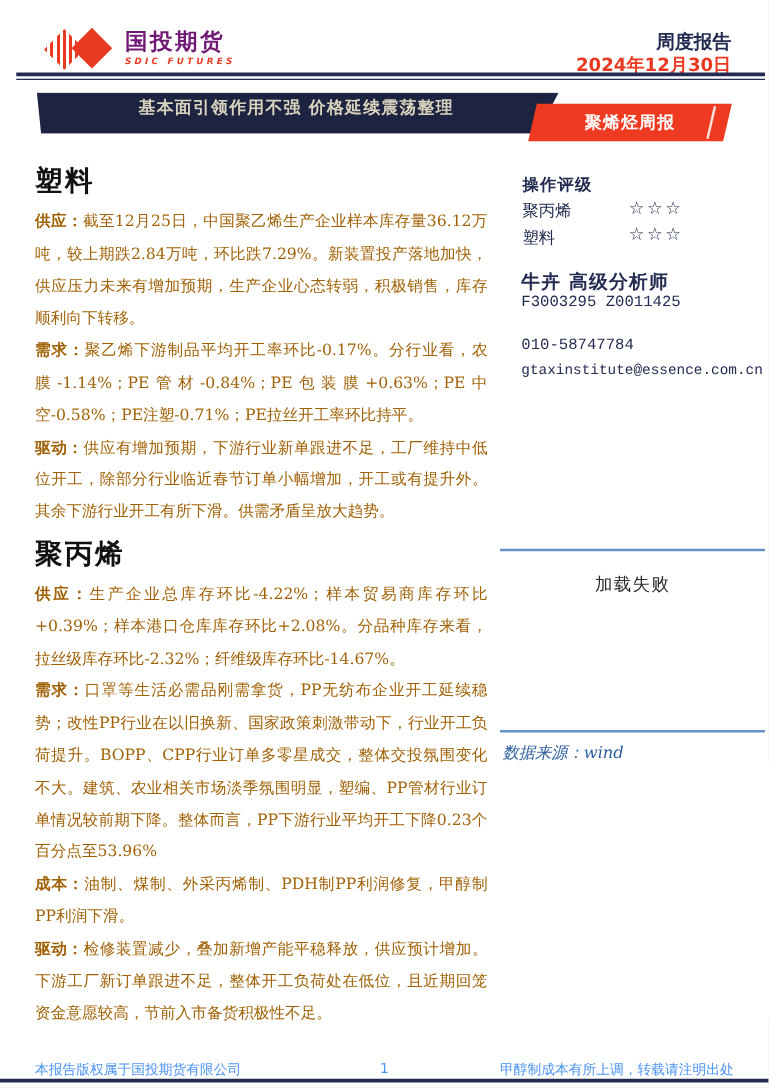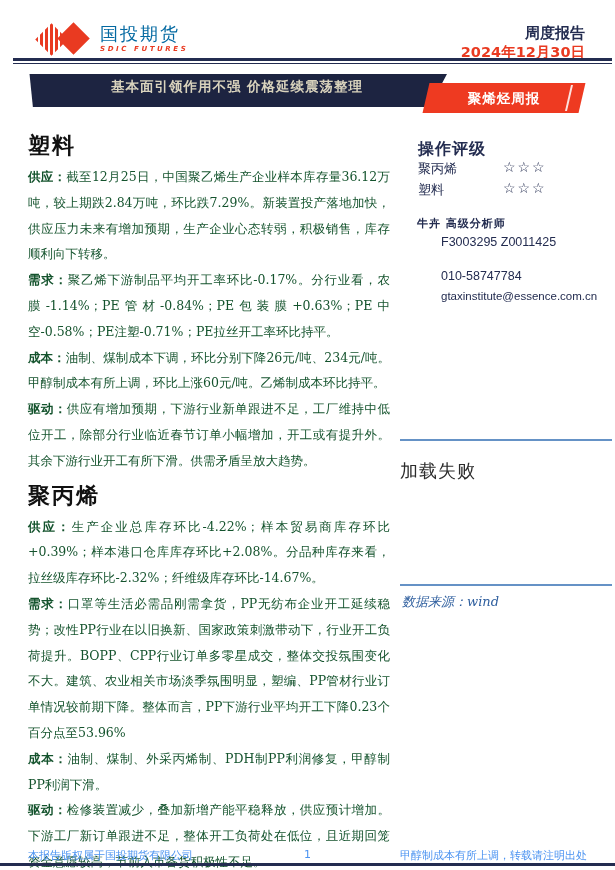--- a/index.html
+++ b/index.html
@@ -13,21 +13,21 @@
   
   .logo { position:absolute; left:38px; top:23px; display:flex; align-items:flex-start; }
   .logo-mark { position:relative; width:56px; height:32px; }
   .diamond { position:absolute; width:23px; height:23px; transform:rotate(45deg); }
   .diamond.striped {
     left:2px; top:5px;
     background:repeating-linear-gradient(45deg,#e93a21 0 2.4px,#ffffff 2.4px 5px);
   }
   .diamond.solid { left:24px; top:4px; background:#e93a21; }
   .logo-text { margin-left:6px; }
-  .brand-cn { font-family:"DejaVu Sans","Liberation Sans",sans-serif; font-weight:normal; font-size:18px; letter-spacing:2px; color:#0369a1; line-height:22px; }
+  .brand-cn { font-family:"DejaVu Sans","Liberation Sans",sans-serif; font-weight:bold; font-size:18px; letter-spacing:2px; color:#701a75; line-height:22px; }
   .brand-en { font-family:"DejaVu Sans","Liberation Sans",sans-serif; font-weight:bold; font-size:7px; letter-spacing:2.6px; color:#e93a21; line-height:9px;font-style:italic; }
   .report-type { position:absolute; right:30px; top:24px; font-family:"DejaVu Sans","Liberation Sans",sans-serif; font-weight:bold; font-size:15px; color:#232c50; }
   .report-date { position:absolute; right:30px; top:43px; font-family:"DejaVu Sans","Liberation Sans",sans-serif; font-weight:bold; font-size:14.5px; color:#e93a21; }
   .top-rule { position:absolute; left:13px; top:58px; width:599px; height:6px;
     border-top:3px solid #232c50; border-bottom:1px solid #232c50; }
   
   .banner {
     position:absolute; left:27px; top:74px; width:420px; height:33px;
     background:#1d2441; clip-path:polygon(0.6% 0%, 100% 0%, 95.8% 100%, 1.4% 100%);
     text-align:center; line-height:25px;
@@ -42,37 +42,37 @@
     background:rgba(255,255,255,0.85);
   }
   .badge-label {
     display:block; transform:skewX(13deg); text-align:center; line-height:30px;
     color:#ffffff; font-weight:bold; font-size:13.5px; letter-spacing:1px;
   }
   
   .left-col { position:absolute; left:28px; top:130px; width:362px; }
   .section-title { font-size:22px; font-weight:bold; color:#111111; line-height:30px; margin-bottom:4px; letter-spacing:2px; }
   .section-title.second { margin-top:6px; }
-  .para { font-size:12.5px; line-height:25.8px; text-align:justify; color:#14532d; }
+  .para { font-size:12.5px; line-height:25.8px; text-align:justify; color:#a16207; }
   .para b { font-weight:bold; }
   
   .right-col { position:absolute; left:400px; top:0; width:212px; height:870px; color:#232c50; }
-  .rating-title { position:absolute; left:18px; top:139px; font-weight:bold; font-size:16px; letter-spacing:1px; }
+  .rating-title { position:absolute; left:18px; top:139px; font-weight:bold; font-size:13px; letter-spacing:1px; }
   .rating-row { position:absolute; left:18px; width:190px; font-size:13px; }
   .rating-row .stars { position:absolute; left:85px; top:-1px; font-size:14px; letter-spacing:2px; font-family:"DejaVu Sans","Liberation Sans",sans-serif; }
   .rating-row.r0 { top:160px; }
   .rating-row.r1 { top:181px; }
-  .analyst-name { position:absolute; left:17px; top:216px; font-weight:bold; font-size:11px; letter-spacing:1px; }
-  .mono { font-family:Liberation Sans, sans-serif;margin-left:24px; }
+  .analyst-name { position:absolute; left:17px; top:216px; font-weight:bold; font-size:15px; letter-spacing:1px; }
+  .mono { font-family:Liberation Mono, monospace; }
   .analyst-license { position:absolute; left:17px; top:235px; font-size:12.5px; }
   .analyst-phone { position:absolute; left:17px; top:269px; font-size:12.5px; }
   .analyst-email { position:absolute; left:17px; top:290px; font-size:11.5px; }
   .fig-caption { position:absolute; left:0px; top:420px; width:212px; font-weight:bold; font-size:12.5px; color:#2e5e9e; }
   .fig-caption-rule { position:absolute; left:0px; top:439px; width:212px; height:2px; background:#6592c6; }
-  .fig-placeholder { position:absolute; left:0px; top:459px; width:212px; text-align:left; font-size:18px; color:#2b2b2b; letter-spacing:1px; }
+  .fig-placeholder { position:absolute; left:0px; top:459px; width:212px; text-align:center; font-size:14px; color:#2b2b2b; letter-spacing:1px; }
   .fig-bottom-rule { position:absolute; left:0px; top:584px; width:212px; height:2px; background:#6592c6; }
   .fig-source { position:absolute; left:2px; top:593px; font-style:italic; font-size:13px; color:#2e5e9e; }
   
   .footer-left { position:absolute; left:28px; top:848px; font-family:"DejaVu Sans","Liberation Sans",sans-serif; font-size:11px; color:#4b93f1; }
   .footer-page { position:absolute; left:0; top:848px; width:615px; text-align:center; font-family:"DejaVu Sans","Liberation Sans",sans-serif; font-size:11px; color:#4b93f1; }
   .footer-right { position:absolute; right:28px; top:848px; font-family:"DejaVu Sans","Liberation Sans",sans-serif; font-size:11px; color:#4b93f1; }
   .bottom-rule { position:absolute; left:0; top:863px; width:615px; height:3px; background:#232c50; }
 </style>
 </head>
 <body>
@@ -95,21 +95,20 @@
 
   <div class="banner">基本面引领作用不强 价格延续震荡整理</div>
   <div class="badge">
     <span class="badge-label">聚烯烃周报</span>
   </div>
 
   <div class="left-col">
     <div class="section-title">塑料</div>
     <div class="para"><b>供应：</b><span>截至12月25日，中国聚乙烯生产企业样本库存量36.12万吨，较上期跌2.84万吨，环比跌7.29%。新装置投产落地加快，供应压力未来有增加预期，生产企业心态转弱，积极销售，库存顺利向下转移。</span></div>
     <div class="para"><b>需求：</b><span>聚乙烯下游制品平均开工率环比-0.17%。分行业看，农膜-1.14%；PE管材-0.84%；PE包装膜+0.63%；PE中空-0.58%；PE注塑-0.71%；PE拉丝开工率环比持平。</span></div>
-    <div class="para"><b>成本：</b><span>油制、煤制成本下调，环比分别下降26元/吨、234元/吨。甲醇制成本有所上调，环比上涨60元/吨。乙烯制成本环比持平。</span></div>
     <div class="para"><b>驱动：</b><span>供应有增加预期，下游行业新单跟进不足，工厂维持中低位开工，除部分行业临近春节订单小幅增加，开工或有提升外。其余下游行业开工有所下滑。供需矛盾呈放大趋势。</span></div>
 
     <div class="section-title second">聚丙烯</div>
     <div class="para"><b>供应：</b><span>生产企业总库存环比-4.22%；样本贸易商库存环比+0.39%；样本港口仓库库存环比+2.08%。分品种库存来看，拉丝级库存环比-2.32%；纤维级库存环比-14.67%。</span></div>
     <div class="para"><b>需求：</b><span>口罩等生活必需品刚需拿货，PP无纺布企业开工延续稳势；改性PP行业在以旧换新、国家政策刺激带动下，行业开工负荷提升。BOPP、CPP行业订单多零星成交，整体交投氛围变化不大。建筑、农业相关市场淡季氛围明显，塑编、PP管材行业订单情况较前期下降。整体而言，PP下游行业平均开工下降0.23个百分点至53.96%</span></div>
     <div class="para"><b>成本：</b><span>油制、煤制、外采丙烯制、PDH制PP利润修复，甲醇制PP利润下滑。</span></div>
     <div class="para"><b>驱动：</b><span>检修装置减少，叠加新增产能平稳释放，供应预计增加。下游工厂新订单跟进不足，整体开工负荷处在低位，且近期回笼资金意愿较高，节前入市备货积极性不足。</span></div>
   </div>
 
   <div class="right-col">

